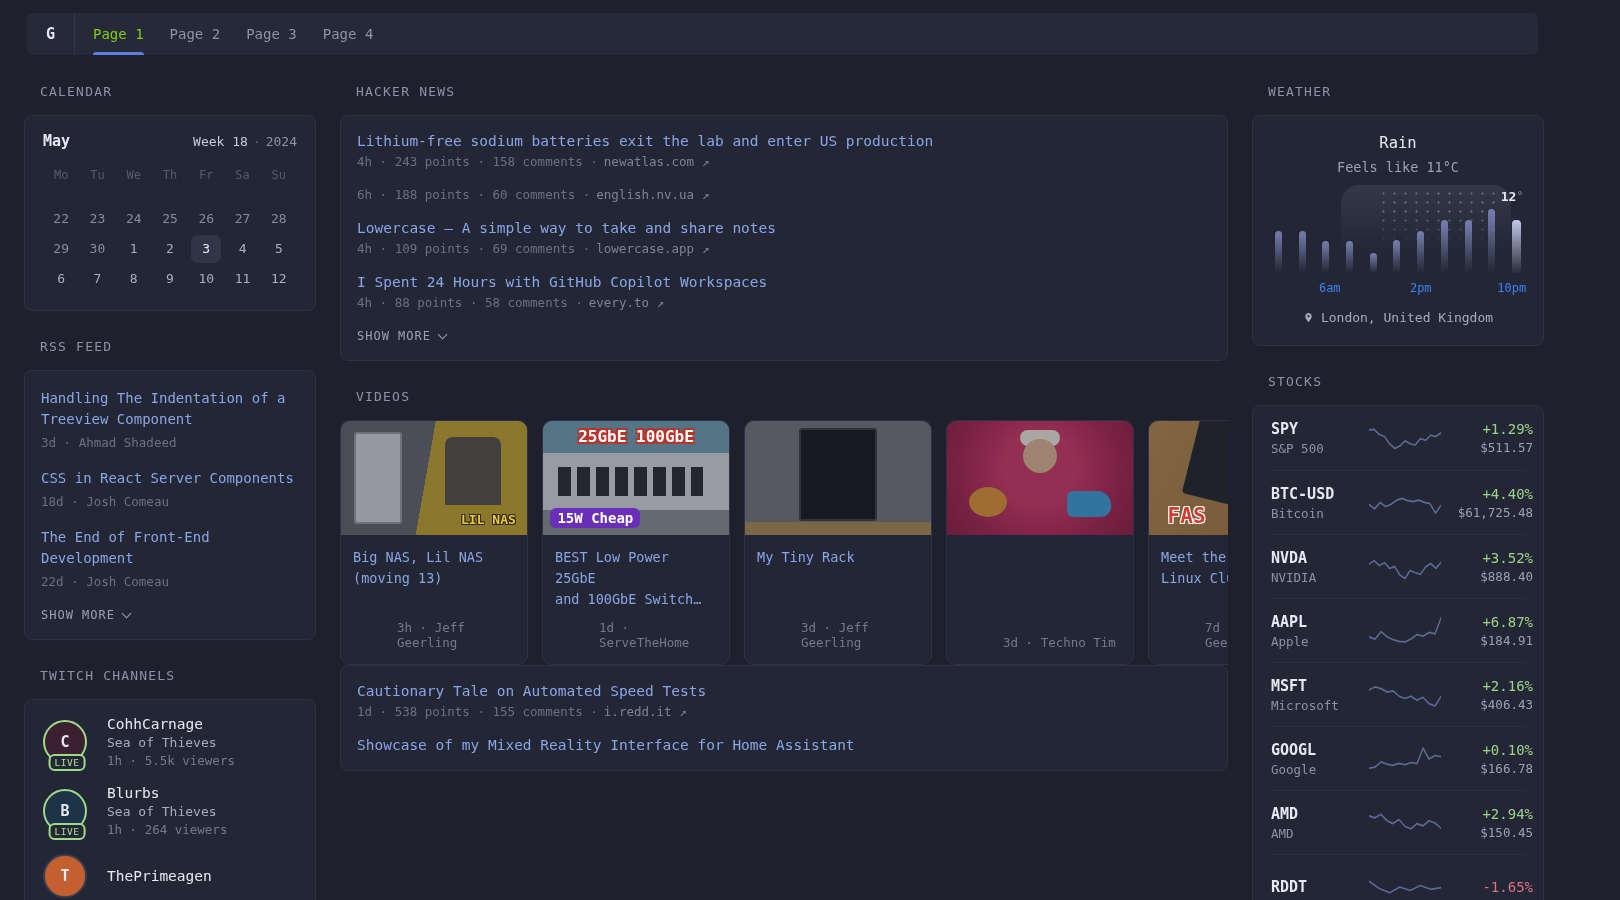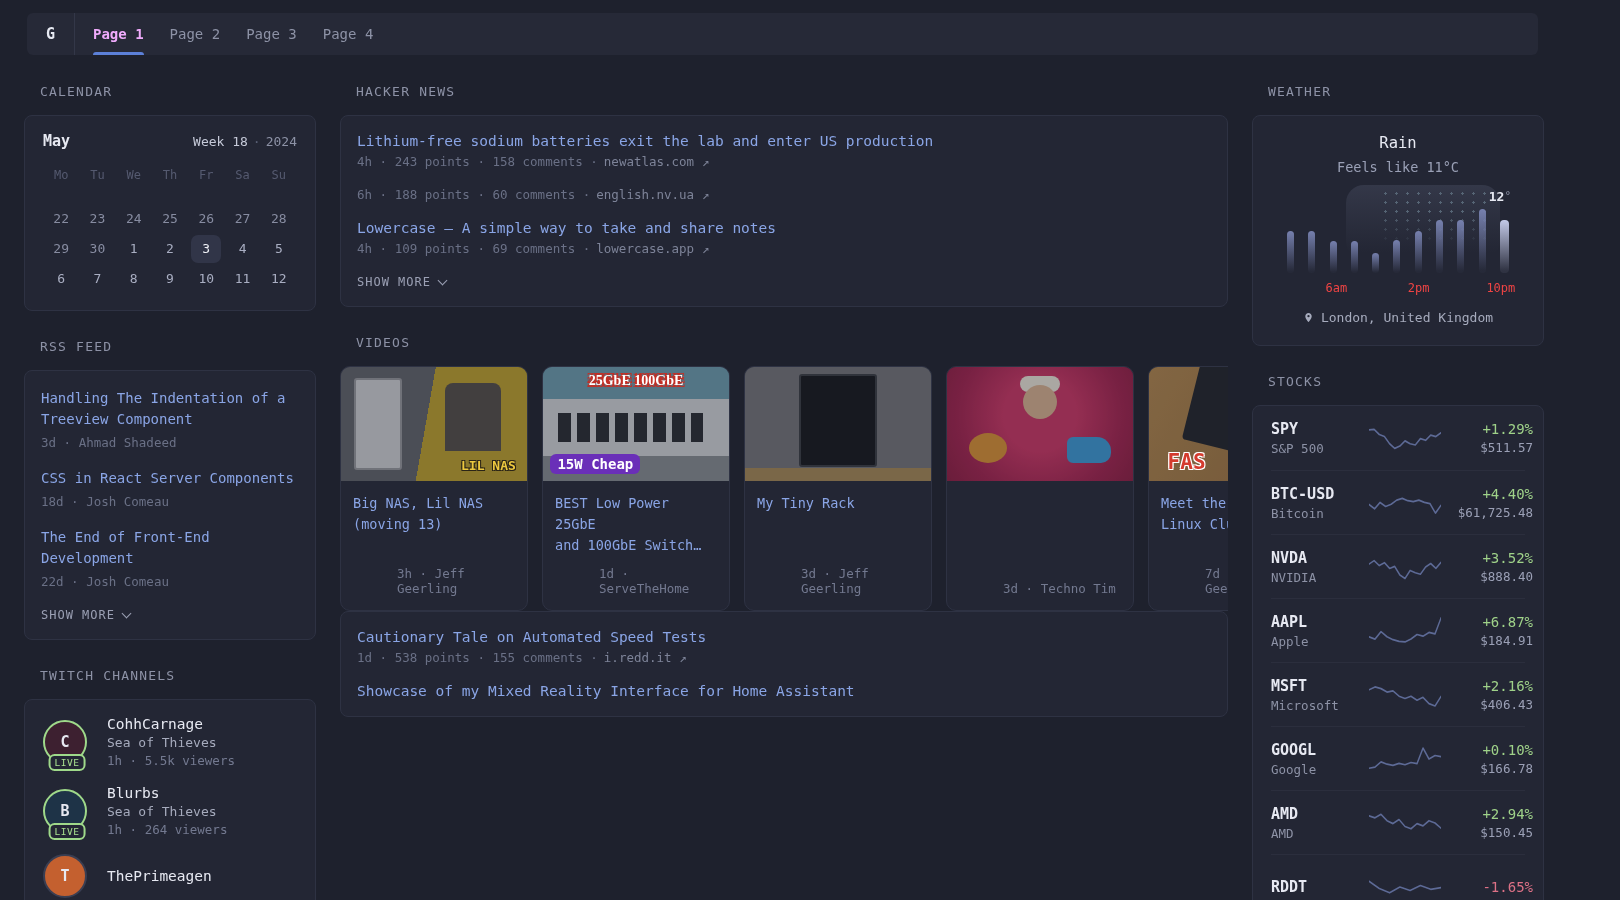--- a/index.html
+++ b/index.html
@@ -7,21 +7,21 @@
     --text:#e7e9f2; --muted:#8d92a6; --meta:#6a7086; --link:#8aa5e6;
     --accent:#5c80d8; --dim:#555a70;
   }
   *{box-sizing:border-box;margin:0;padding:0;}
   html,body{width:1620px;height:900px;overflow:hidden;}
   body{background:var(--bg);font-family:"DejaVu Sans Mono",monospace;color:var(--text);}
   .nav{margin:13px 82px 0 27px;height:42px;background:var(--nav);border-radius:6px;display:flex;}
   .nav-logo{width:48px;border-right:1px solid #333748;display:flex;align-items:center;justify-content:center;font-weight:bold;font-size:15px;color:var(--text);}
   .nav-tabs{display:flex;padding-left:5px;}
   .tab{position:relative;display:flex;align-items:center;padding:0 13px;color:var(--muted);font-size:14px;cursor:pointer;}
-  .tab.active{color:#f0abfc;font-weight:bold;}
+  .tab.active{color:#84cc16;}
   .tab.active::after{content:"";position:absolute;left:13px;right:13px;bottom:0;height:3px;border-radius:3px 3px 0 0;background:var(--accent);}
   .layout{display:grid;grid-template-columns:292px 888px 292px;gap:24px;padding:29px 0 0 24px;align-items:start;}
   .section-title{font-size:13px;letter-spacing:1.2px;color:var(--muted);margin:0 0 16px 16px;}
   .mt{margin-top:28px;}
   .card{background:var(--panel);border:1px solid var(--border);border-radius:8px;}
   
   .cal{padding:16px 18px 16px;}
   .cal-head{display:flex;justify-content:space-between;align-items:baseline;}
   .cal-month{font-size:15px;font-weight:bold;color:var(--text);}
   .cal-week{font-size:13px;color:#c6cad9;}
@@ -58,47 +58,47 @@
   .thumb{height:114px;border-radius:9px 9px 0 0;position:relative;overflow:hidden;}
   .thumb i{position:absolute;display:block;}
   .thumb .shade{position:absolute;inset:0;background:rgba(26,29,40,.32);}
   .ov{position:absolute;font-weight:bold;z-index:2;}
   .t1{background:linear-gradient(100deg,#64666c 0 46%,#c2a42e 46%);}
   .t1 .a{left:7%;top:10%;width:26%;height:80%;background:#d3d4d8;border-radius:3px;border:2px solid #9a9ba0;}
   .t1 .b{right:14%;top:14%;width:30%;height:60%;background:#56504a;border-radius:8px 8px 0 0;}
   .t1 .ov{right:6%;bottom:7%;color:#ecc83f;font-size:13px;text-shadow:1px 1px 0 #2a2417,-1px 1px 0 #2a2417,1px -1px 0 #2a2417,-1px -1px 0 #2a2417;}
   .t2{background:linear-gradient(180deg,#6fa0b2 0 28%,#d4d7da 28% 78%,#8a8f94 78%);}
   .t2 .a{left:8%;right:14%;top:40%;height:26%;background:repeating-linear-gradient(90deg,#2a2d33 0 13px,#d4d7da 13px 19px);}
-  .t2 .ov.top{left:50%;transform:translateX(-50%);top:5%;color:#fff;font-size:14px;white-space:nowrap;text-shadow:0 0 3px #c23027,2px 2px 0 #c23027,-2px 2px 0 #c23027,2px -2px 0 #c23027,-2px -2px 0 #c23027;font-family:Liberation Serif, serif;}
+  .t2 .ov.top{left:50%;transform:translateX(-50%);top:5%;color:#fff;font-size:16px;white-space:nowrap;text-shadow:0 0 3px #c23027,2px 2px 0 #c23027,-2px 2px 0 #c23027,2px -2px 0 #c23027,-2px -2px 0 #c23027;}
   .t2 .ov.bot{left:4%;bottom:6%;color:#fff;font-size:14px;background:#6a2fb8;border-radius:6px;padding:2px 7px;}
   .t3{background:#76777b;}
   .t3 .a{left:29%;top:6%;width:42%;height:82%;background:#17191d;border:2px solid #3c3f45;border-radius:3px;}
   .t3 .b{left:0;bottom:0;width:100%;height:11%;background:#a98b57;}
   .t4{background:radial-gradient(circle at 50% 42%,#cf3766 0 32%,#a62450 72%,#911e44);}
   .t4 .a{left:50%;top:16%;transform:translateX(-50%);width:34px;height:34px;border-radius:50%;background:#dcb492;}
   .t4 .b{left:50%;top:8%;transform:translateX(-50%);width:40px;height:16px;border-radius:8px;background:#efe9dc;}
   .t4 .c{right:12%;bottom:16%;width:44px;height:26px;border-radius:6px 14px 10px 6px;background:#3f9cd9;}
   .t4 .d{left:12%;bottom:16%;width:38px;height:30px;border-radius:50%;background:#de9435;}
   .t5{background:linear-gradient(120deg,#b5894f,#9c7340);}
   .t5 .a{left:22%;top:4%;width:62%;height:72%;background:#23262c;transform:rotate(14deg);border-radius:4px;}
   .t5 .ov{left:10%;bottom:6%;color:#d43b2e;font-size:21px;text-shadow:1px 1px 0 #fff,-1px 1px 0 #fff,1px -1px 0 #fff,-1px -1px 0 #fff;}
   .vid-body{padding:12px 12px 14px;display:flex;flex-direction:column;flex:1;}
   .vid-title{color:var(--link);font-size:13.5px;line-height:1.55;min-height:42px;white-space:pre-line;}
   .vid-meta{color:#737990;font-size:12.5px;margin-top:auto;padding-top:10px;margin-left:44px;}
   
-  .weather{padding:18px 32px 20px;text-align:center;}
+  .weather{padding:18px 20px 20px;text-align:center;}
   .w-cond{font-size:15.5px;color:var(--text);}
   .w-feels{font-size:13.5px;color:#9aa0b6;margin-top:7px;}
   .w-chart{position:relative;height:106px;margin-top:14px;}
   .w-cloud{position:absolute;left:27%;width:68%;top:-4px;height:74px;border-radius:18px;background:linear-gradient(180deg,rgba(140,148,180,.16),rgba(140,148,180,0) 92%);}
   .w-rain{position:absolute;left:42%;width:50%;top:0;height:56px;background-image:radial-gradient(circle,#5d6e7e 1.3px,transparent 1.4px);background-size:11px 9px;opacity:.85;-webkit-mask-image:linear-gradient(180deg,#000 40%,transparent);mask-image:linear-gradient(180deg,#000 40%,transparent);}
   .w-bars{position:absolute;left:2px;right:2px;bottom:22px;top:8px;display:flex;align-items:flex-end;justify-content:space-between;}
   .wbar{width:7px;border-radius:4px;background:linear-gradient(180deg,#7680ae 0%,rgba(118,128,174,.04) 96%);}
   .wbar.hl{width:9px;background:linear-gradient(180deg,#c3c9e8 0%,rgba(195,201,232,.08) 96%);}
-  .w-tick{position:absolute;bottom:0;transform:translateX(-50%);color:#ef4444;font-size:12px;}
+  .w-tick{position:absolute;bottom:0;transform:translateX(-50%);color:#3b82f6;font-size:12px;}
   .w-max{position:absolute;right:0;top:0;font-size:13px;color:var(--text);font-weight:bold;}
   .w-max .deg{color:var(--muted);font-size:11px;vertical-align:top;font-weight:normal;}
   .w-loc{margin-top:15px;display:flex;justify-content:center;align-items:center;gap:7px;color:#a6abbd;font-size:13px;}
   .pin{width:11px;height:11px;fill:#a6abbd;}
   
   .stocks{padding:0 18px;}
   .st-row{display:flex;align-items:center;height:64px;cursor:pointer;}
   .st-row+.st-row{border-top:1px solid #2b2e3d;}
   .st-left{width:98px;flex:none;}
   .st-sym{color:var(--text);font-size:15px;font-weight:bold;}
@@ -234,20 +234,24 @@
         <span class="hn-title">Lithium-free sodium batteries exit the lab and enter US production</span>
         <div class="feed-meta"><span>4h · 243 points · 158 comments ·</span><span class="domain">newatlas.com ↗</span></div>
       </div>
       <div class="hn-item">
         <div class="feed-meta"><span>6h · 188 points · 60 comments ·</span><span class="domain">english.nv.ua ↗</span></div>
       </div>
       <div class="hn-item">
         <span class="hn-title">Lowercase – A simple way to take and share notes</span>
         <div class="feed-meta"><span>4h · 109 points · 69 comments ·</span><span class="domain">lowercase.app ↗</span></div>
       </div>
+      <div class="hn-item">
+        <span class="hn-title">I Spent 24 Hours with GitHub Copilot Workspaces</span>
+        <div class="feed-meta"><span>4h · 88 points · 58 comments ·</span><span class="domain">every.to ↗</span></div>
+      </div>
       <div class="show-more">
         <span>SHOW MORE</span>
         <span class="chev"></span>
       </div>
     </div>
 
     <div class="section-title mt">VIDEOS</div>
     <div class="vid-row">
       <div class="vid-card">
         <div class="thumb t1">

